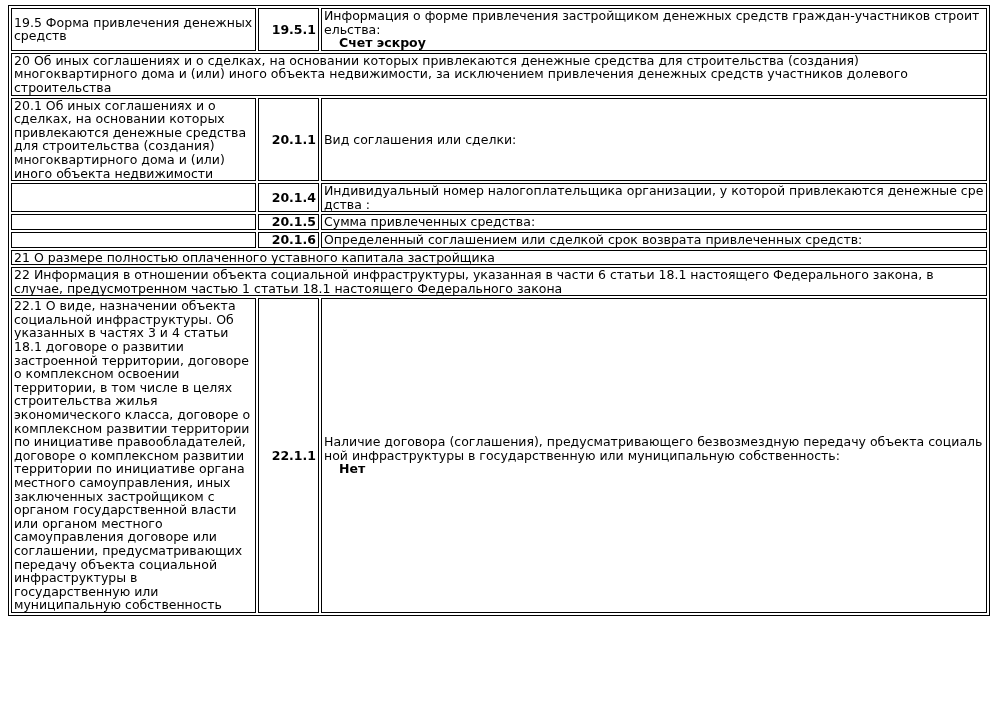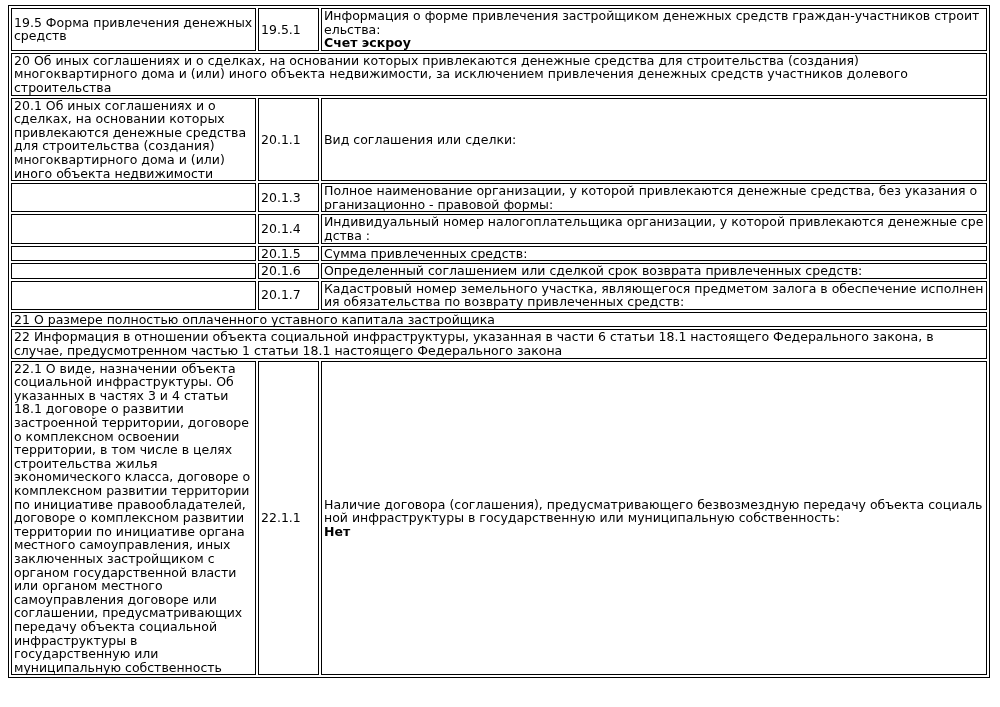--- a/index.html
+++ b/index.html
@@ -37,27 +37,29 @@
     overflow: hidden;
   }
   td.section {
     word-wrap: break-word;
     margin-top: 12px;
   }
   td.lbl {
     word-wrap: break-word;
   }
   td.num {
-    text-align: left;
+    text-align: right;
+    font-weight: bold;
   }
   td.info {
     word-break: break-all;
   }
   .val {
     font-weight: bold;
+    margin-left: 15px;
   }
   .val:empty { display: none; }
 </style>
 </head>
 <body>
 
 <div class="page">
   <table class="decl">
     <colgroup>
       <col class="c1">
@@ -79,55 +81,39 @@
       <tr>
         <td class="lbl">20.1 Об иных соглашениях и о сделках, на основании которых привлекаются денежные средства для строительства (создания) многоквартирного дома и (или) иного объекта недвижимости</td>
         <td class="num">20.1.1</td>
         <td class="info">
           <span>Вид соглашения или сделки:</span>
           
         </td>
       </tr>
       <tr>
         <td class="lbl"></td>
-        <td class="num">20.1.3</td>
-        <td class="info">
-          <span>Полное наименование организации, у которой привлекаются денежные средства, без указания организационно - правовой формы:</span>
-          
-        </td>
-      </tr>
-      <tr>
-        <td class="lbl"></td>
         <td class="num">20.1.4</td>
         <td class="info">
           <span>Индивидуальный номер налогоплательщика организации, у которой привлекаются денежные средства :</span>
           
         </td>
       </tr>
       <tr>
         <td class="lbl"></td>
         <td class="num">20.1.5</td>
         <td class="info">
-          <span>Сумма привлеченных средств:</span>
+          <span>Сумма привлеченных средства:</span>
           
         </td>
       </tr>
       <tr>
         <td class="lbl"></td>
         <td class="num">20.1.6</td>
         <td class="info">
           <span>Определенный соглашением или сделкой срок возврата привлеченных средств:</span>
-          
-        </td>
-      </tr>
-      <tr>
-        <td class="lbl"></td>
-        <td class="num">20.1.7</td>
-        <td class="info">
-          <span>Кадастровый номер земельного участка, являющегося предметом залога в обеспечение исполнения обязательства по возврату привлеченных средств:</span>
           
         </td>
       </tr>
       <tr>
         <td class="section" colspan="3">21 О размере полностью оплаченного уставного капитала застройщика</td>
       </tr>
       <tr>
         <td class="section" colspan="3">22 Информация в отношении объекта социальной инфраструктуры, указанная в части 6 статьи 18.1 настоящего Федерального закона, в случае, предусмотренном частью 1 статьи 18.1 настоящего Федерального закона</td>
       </tr>
       <tr>

